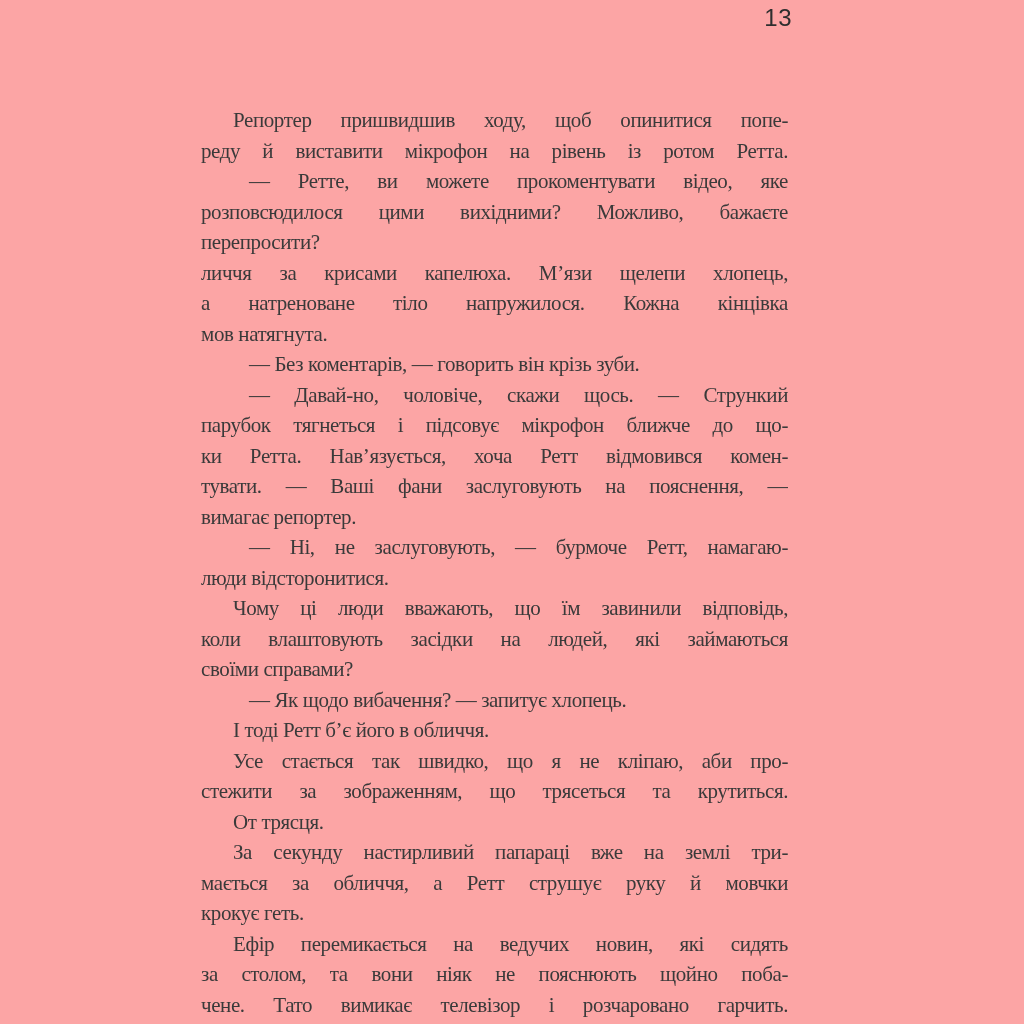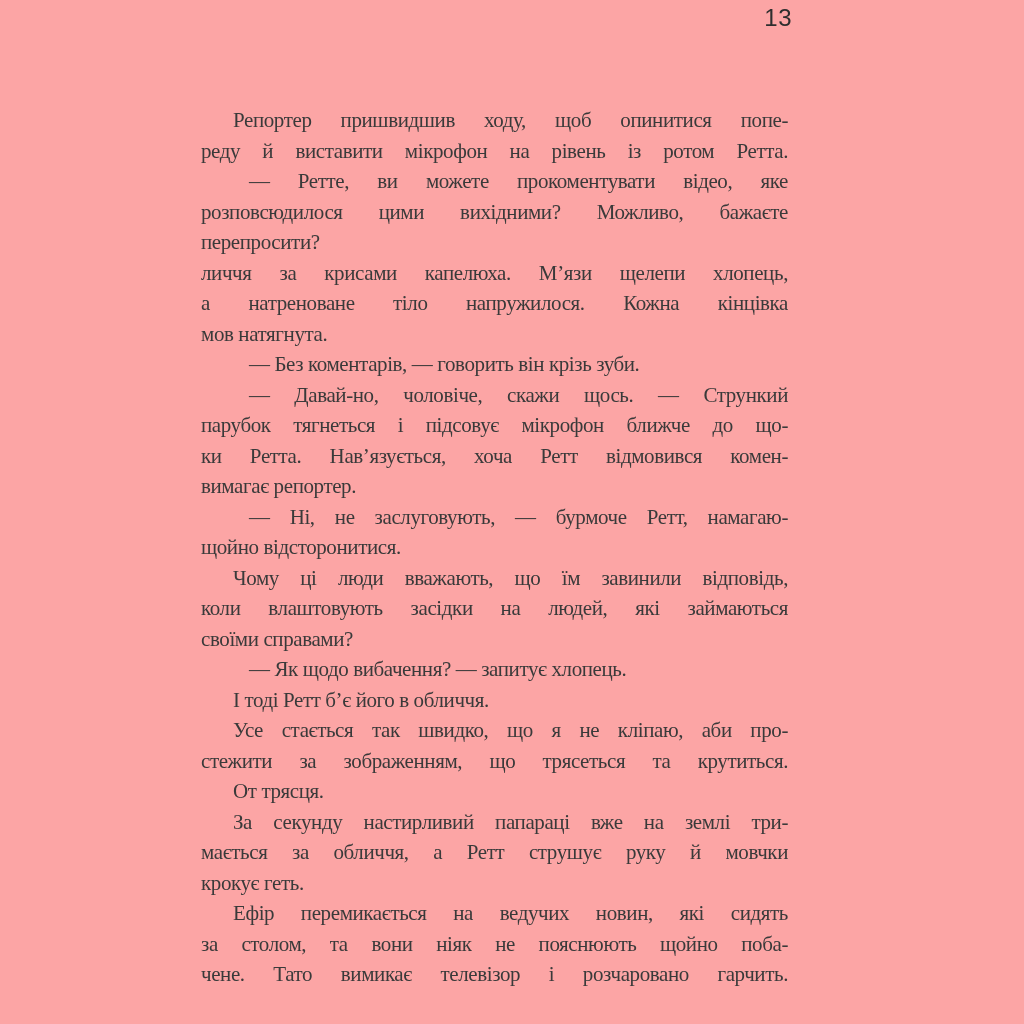--- a/index.html
+++ b/index.html
@@ -74,25 +74,26 @@
         <div class="line"><span>а натреноване тіло напружилося. Кожна кінцівка</span></div>
         <div class="line end"><span>мов натягнута.</span></div>
       </div>
       <div class="para">
         <div class="line ind dlg end"><span>— </span><span class="it">Без коментарів,</span><span> — говорить він крізь зуби.</span></div>
       </div>
       <div class="para">
         <div class="line ind dlg"><span>— </span><span class="it">Давай-но, чоловіче, скажи щось.</span><span> — Стрункий</span></div>
         <div class="line"><span>парубок тягнеться і підсовує мікрофон ближче до що-</span></div>
         <div class="line"><span>ки Ретта. Нав’язується, хоча Ретт відмовився комен-</span></div>
+        <div class="line"><span>тувати. — </span><span class="it">Ваші фани заслуговують на пояснення</span><span>, —</span></div>
         <div class="line end"><span>вимагає репортер.</span></div>
       </div>
       <div class="para">
         <div class="line ind dlg"><span>— </span><span class="it">Ні, не заслуговують</span><span>, — бурмоче Ретт, намагаю-</span></div>
-        <div class="line end"><span>щойно відсторонитися.</span></div>
+        <div class="line end"><span>люди відсторонитися.</span></div>
       </div>
       <div class="para">
         <div class="line ind"><span>Чому ці люди вважають, що їм </span><span class="it">завинили</span><span> відповідь,</span></div>
         <div class="line"><span>коли влаштовують засідки на людей, які займаються</span></div>
         <div class="line end"><span>своїми справами?</span></div>
       </div>
       <div class="para">
         <div class="line ind dlg end"><span>— </span><span class="it">Як щодо вибачення?</span><span> — запитує хлопець.</span></div>
       </div>
       <div class="para">

